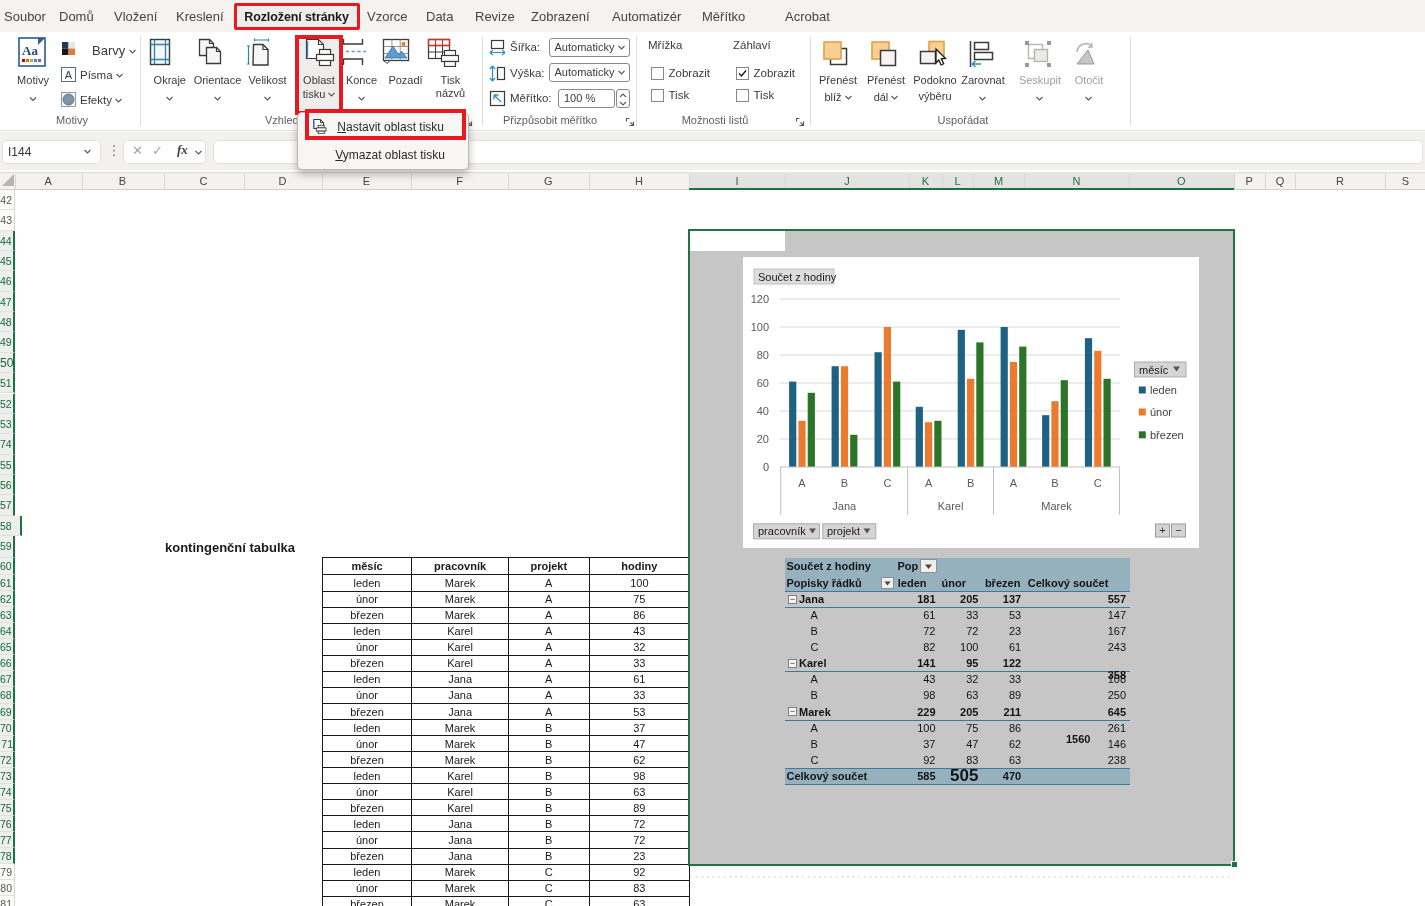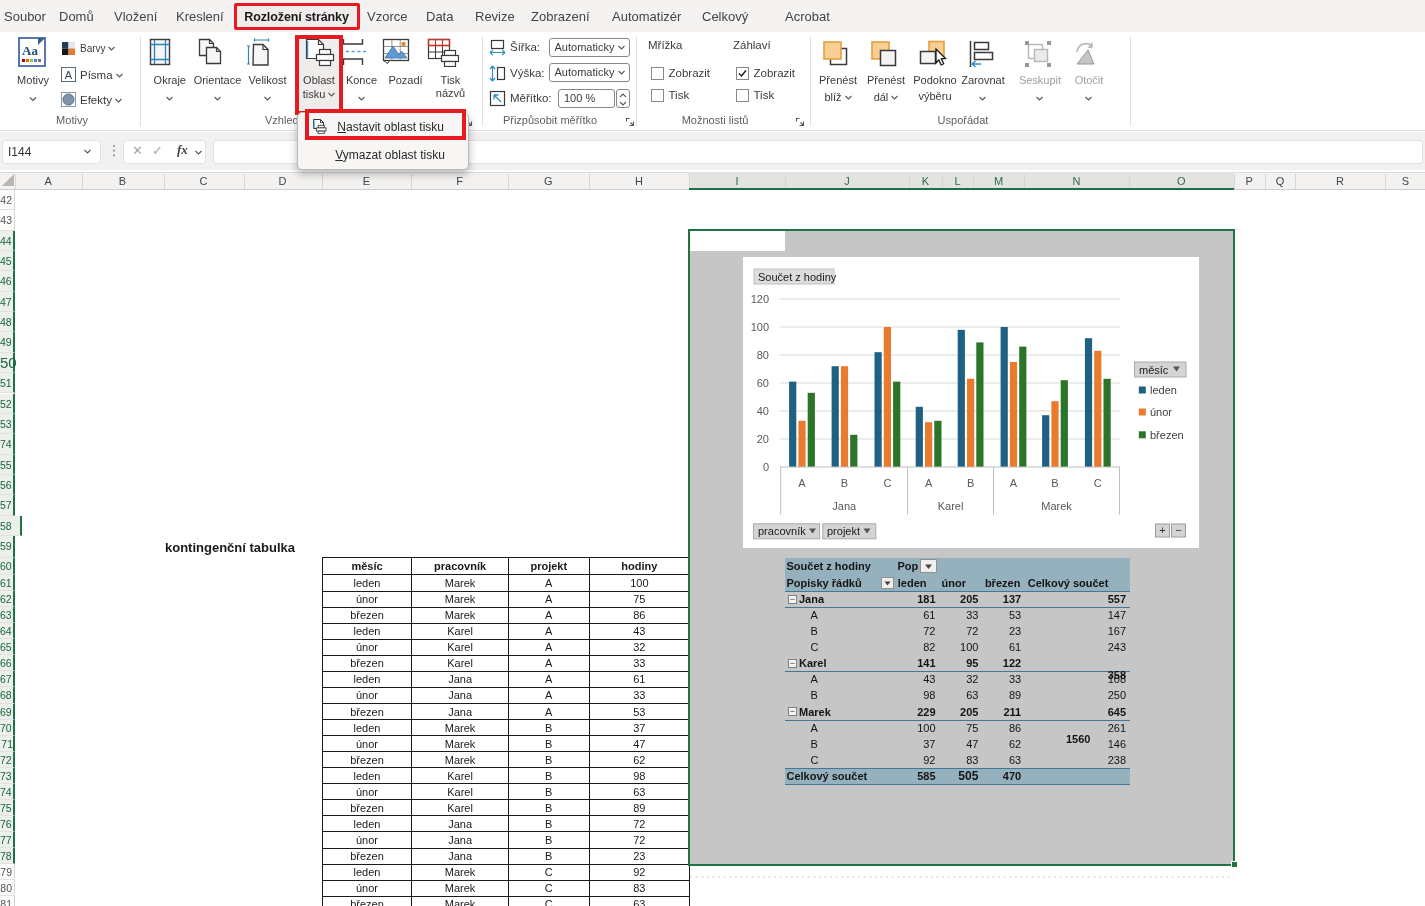--- a/index.html
+++ b/index.html
@@ -13,21 +13,21 @@
 <div class="ab" style="left:0;top:0;width:1425px;height:32px;background:#f4f3f2"></div>
 <div class="ab" style="left:4px;top:9px;font-size:13px;color:#444">Soubor</div>
 <div class="ab" style="left:59px;top:9px;font-size:13px;color:#444">Domů</div>
 <div class="ab" style="left:114px;top:9px;font-size:13px;color:#444">Vložení</div>
 <div class="ab" style="left:176px;top:9px;font-size:13px;color:#444">Kreslení</div>
 <div class="ab" style="left:367px;top:9px;font-size:13px;color:#444">Vzorce</div>
 <div class="ab" style="left:426px;top:9px;font-size:13px;color:#444">Data</div>
 <div class="ab" style="left:475px;top:9px;font-size:13px;color:#444">Revize</div>
 <div class="ab" style="left:531px;top:9px;font-size:13px;color:#444">Zobrazení</div>
 <div class="ab" style="left:612px;top:9px;font-size:13px;color:#444">Automatizér</div>
-<div class="ab" style="left:702px;top:9px;font-size:13px;color:#444">Celkový</div>
+<div class="ab" style="left:702px;top:9px;font-size:13px;color:#444">Měřítko</div>
 <div class="ab" style="left:785px;top:9px;font-size:13px;color:#444">Acrobat</div>
 <div class="ab" style="left:233.5px;top:2.5px;width:126px;height:27px;background:#efedeb;border:3px solid #e8191f;border-radius:2px"></div>
 <div class="ab" style="left:296.5px;top:9.5px;width:0;display:flex;justify-content:center;font-size:12.5px;font-weight:bold;letter-spacing:-0.1px;color:#1b1a19">
     <span style="white-space:nowrap">Rozložení stránky</span>
   </div>
 <div class="ab" style="left:0;top:32px;width:1425px;height:99px;background:#fff;border-bottom:1px solid #e1dfdd"></div>
 <div class="ab" style="left:140px;top:36px;width:1px;height:90px;background:#e1dfdd"></div>
 <div class="ab" style="left:482px;top:36px;width:1px;height:90px;background:#e1dfdd"></div>
 <div class="ab" style="left:636px;top:36px;width:1px;height:90px;background:#e1dfdd"></div>
 <div class="ab" style="left:810px;top:36px;width:1px;height:90px;background:#e1dfdd"></div>
@@ -86,21 +86,21 @@
 <rect x="0.5" y="0.5" width="14" height="14" fill="#fdfdfd" stroke="#5a6b7d" stroke-width="1"></rect>
 <text x="7.5" y="11.5" font-size="11" fill="#2e4158" text-anchor="middle">A</text>
     </svg>
   </div>
 <div class="ab" style="left:61px;top:92px">
     <svg width="15" height="15">
 <rect x="0.5" y="0.5" width="14" height="14" fill="#fff" stroke="#8a9aa9" stroke-width="1"></rect>
 <circle cx="7.5" cy="7.5" r="5.5" fill="#7e93a7" stroke="#5c7185" stroke-width="1"></circle>
     </svg>
   </div>
-<div class="ab" style="left:80px;top:42px;font-size:10px;color:#3b3a39">Barvy <span style="display:inline-block;vertical-align:1px"><svg width="7" height="5">
+<div class="ab" style="left:92px;top:42px;font-size:13px;color:#3b3a39">Barvy <span style="display:inline-block;vertical-align:1px"><svg width="7" height="5">
         <path d="M0.5 1 L3.5 4 L6.5 1" stroke="#5a5856" stroke-width="1.1" fill="none"></path>
       </svg></span></div>
 <div class="ab" style="left:80px;top:68px;font-size:11.5px;color:#3b3a39">Písma <span style="display:inline-block;vertical-align:1px"><svg width="7" height="5">
         <path d="M0.5 1 L3.5 4 L6.5 1" stroke="#5a5856" stroke-width="1.1" fill="none"></path>
       </svg></span></div>
 <div class="ab" style="left:80px;top:93px;font-size:11.5px;color:#3b3a39">Efekty <span style="display:inline-block;vertical-align:1px"><svg width="7" height="5">
         <path d="M0.5 1 L3.5 4 L6.5 1" stroke="#5a5856" stroke-width="1.1" fill="none"></path>
       </svg></span></div>
 <div class="ab" style="left:145.8px;top:38px;width:48px;height:30px;text-align:center">
     <svg width="28" height="28" viewBox="0 0 28 28">
@@ -400,21 +400,21 @@
 <div class="ab" style="left:689.0px;top:188px;width:544.5px;height:2px;background:#1e7145"></div>
 <div class="ab" style="left:0;top:190px;width:15.0px;height:716px;background:#fbfbfa;border-right:1px solid #d8d6d4"></div>
 <div class="ab" style="left:0;top:190.00px;width:15.0px;height:20.35px;background:#fbfbfa;border-right:1px solid #d8d6d4;border-bottom:1px solid #e2e0de;font-size:10.5px;color:#555;text-align:right;padding-right:2px;line-height:20.35px">42</div>
 <div class="ab" style="left:0;top:210.35px;width:15.0px;height:20.35px;background:#fbfbfa;border-right:1px solid #d8d6d4;border-bottom:1px solid #e2e0de;font-size:10.5px;color:#555;text-align:right;padding-right:2px;line-height:20.35px">43</div>
 <div class="ab" style="left:0;top:230.70px;width:15.0px;height:20.35px;background:#ecefec;border-right:2px solid #1e7145;border-bottom:1px solid #e2e0de;font-size:10.5px;color:#17683b;text-align:center;padding-right:2px;line-height:20.35px">44</div>
 <div class="ab" style="left:0;top:251.05px;width:15.0px;height:20.35px;background:#ecefec;border-right:2px solid #1e7145;border-bottom:1px solid #e2e0de;font-size:10.5px;color:#17683b;text-align:right;padding-right:2px;line-height:20.35px">45</div>
 <div class="ab" style="left:0;top:271.40px;width:15.0px;height:20.35px;background:#ecefec;border-right:2px solid #1e7145;border-bottom:1px solid #e2e0de;font-size:10.5px;color:#17683b;text-align:right;padding-right:2px;line-height:20.35px">46</div>
 <div class="ab" style="left:0;top:291.75px;width:15.0px;height:20.35px;background:#ecefec;border-right:2px solid #1e7145;border-bottom:1px solid #e2e0de;font-size:10.5px;color:#17683b;text-align:right;padding-right:2px;line-height:20.35px">47</div>
 <div class="ab" style="left:0;top:312.10px;width:15.0px;height:20.35px;background:#ecefec;border-right:2px solid #1e7145;border-bottom:1px solid #e2e0de;font-size:10.5px;color:#17683b;text-align:right;padding-right:2px;line-height:20.35px">48</div>
 <div class="ab" style="left:0;top:332.45px;width:15.0px;height:20.35px;background:#ecefec;border-right:2px solid #1e7145;border-bottom:1px solid #e2e0de;font-size:10.5px;color:#17683b;text-align:right;padding-right:2px;line-height:20.35px">49</div>
-<div class="ab" style="left:0;top:352.80px;width:15.0px;height:20.35px;background:#ecefec;border-right:2px solid #1e7145;border-bottom:1px solid #e2e0de;font-size:15px;color:#17683b;text-align:center;padding-right:8px;line-height:20.35px">50</div>
+<div class="ab" style="left:0;top:352.80px;width:15.0px;height:20.35px;background:#ecefec;border-right:2px solid #1e7145;border-bottom:1px solid #e2e0de;font-size:12px;color:#17683b;text-align:center;padding-right:8px;line-height:20.35px">50</div>
 <div class="ab" style="left:0;top:373.15px;width:15.0px;height:20.35px;background:#ecefec;border-right:2px solid #1e7145;border-bottom:1px solid #e2e0de;font-size:10.5px;color:#17683b;text-align:right;padding-right:2px;line-height:20.35px">51</div>
 <div class="ab" style="left:0;top:393.50px;width:15.0px;height:20.35px;background:#ecefec;border-right:2px solid #1e7145;border-bottom:1px solid #e2e0de;font-size:10.5px;color:#17683b;text-align:right;padding-right:2px;line-height:20.35px">52</div>
 <div class="ab" style="left:0;top:413.85px;width:15.0px;height:20.35px;background:#ecefec;border-right:2px solid #1e7145;border-bottom:1px solid #e2e0de;font-size:10.5px;color:#17683b;text-align:right;padding-right:2px;line-height:20.35px">53</div>
 <div class="ab" style="left:0;top:434.20px;width:15.0px;height:20.35px;background:#ecefec;border-right:2px solid #1e7145;border-bottom:1px solid #e2e0de;font-size:10.5px;color:#17683b;text-align:right;padding-right:2px;line-height:20.35px">74</div>
 <div class="ab" style="left:0;top:454.55px;width:15.0px;height:20.35px;background:#ecefec;border-right:2px solid #1e7145;border-bottom:1px solid #e2e0de;font-size:10.5px;color:#17683b;text-align:right;padding-right:2px;line-height:20.35px">55</div>
 <div class="ab" style="left:0;top:474.90px;width:15.0px;height:20.35px;background:#ecefec;border-right:2px solid #1e7145;border-bottom:1px solid #e2e0de;font-size:10.5px;color:#17683b;text-align:right;padding-right:2px;line-height:20.35px">56</div>
 <div class="ab" style="left:0;top:495.25px;width:15.0px;height:20.35px;background:#ecefec;border-right:2px solid #1e7145;border-bottom:1px solid #e2e0de;font-size:10.5px;color:#17683b;text-align:right;padding-right:2px;line-height:20.35px">57</div>
 <div class="ab" style="left:0;top:515.60px;width:15.0px;height:20.35px;background:#ecefec;border-right:2px solid #1e7145;border-bottom:1px solid #e2e0de;font-size:10.5px;color:#17683b;text-align:right;padding-right:20px;line-height:20.35px">58</div>
 <div class="ab" style="left:0;top:535.95px;width:15.0px;height:21.75px;background:#ecefec;border-right:2px solid #1e7145;border-bottom:1px solid #e2e0de;font-size:10.5px;color:#17683b;text-align:right;padding-right:2px;line-height:21.75px">59</div>
 <div class="ab" style="left:0;top:557.70px;width:15.0px;height:17.30px;background:#ecefec;border-right:2px solid #1e7145;border-bottom:1px solid #e2e0de;font-size:10.5px;color:#17683b;text-align:right;padding-right:2px;line-height:17.30px">60</div>
@@ -739,21 +739,21 @@
 <div class="ab" style="left:918.40px;top:735.70px;width:60px;text-align:right;font-size:11px;color:#141414;line-height:16.07px;white-space:nowrap;">47</div>
 <div class="ab" style="left:961.20px;top:735.70px;width:60px;text-align:right;font-size:11px;color:#141414;line-height:16.07px;white-space:nowrap;">62</div>
 <div class="ab" style="left:1066.00px;top:735.70px;width:60px;text-align:right;font-size:11px;color:#141414;line-height:16.07px;white-space:nowrap;">146</div>
 <div class="ab" style="left:810.50px;top:751.77px;font-size:11px;color:#141414;line-height:16.07px;white-space:nowrap;">C</div>
 <div class="ab" style="left:875.50px;top:751.77px;width:60px;text-align:right;font-size:11px;color:#141414;line-height:16.07px;white-space:nowrap;">92</div>
 <div class="ab" style="left:918.40px;top:751.77px;width:60px;text-align:right;font-size:11px;color:#141414;line-height:16.07px;white-space:nowrap;">83</div>
 <div class="ab" style="left:961.20px;top:751.77px;width:60px;text-align:right;font-size:11px;color:#141414;line-height:16.07px;white-space:nowrap;">63</div>
 <div class="ab" style="left:1066.00px;top:751.77px;width:60px;text-align:right;font-size:11px;color:#141414;line-height:16.07px;white-space:nowrap;">238</div>
 <div class="ab" style="left:786.50px;top:767.84px;font-size:11px;color:#141414;line-height:16.07px;white-space:nowrap;font-weight:bold;">Celkový součet</div>
 <div class="ab" style="left:875.50px;top:767.84px;width:60px;text-align:right;font-size:11px;color:#141414;line-height:16.07px;white-space:nowrap;font-weight:bold;">585</div>
-<div class="ab" style="left:918.40px;top:767.84px;width:60px;text-align:right;font-size:12px;color:#141414;line-height:16.07px;white-space:nowrap;font-weight:bold;">505</div>
+<div class="ab" style="left:918.40px;top:767.84px;width:60px;text-align:right;font-size:17px;color:#141414;line-height:16.07px;white-space:nowrap;font-weight:bold;">505</div>
 <div class="ab" style="left:961.20px;top:767.84px;width:60px;text-align:right;font-size:11px;color:#141414;line-height:16.07px;white-space:nowrap;font-weight:bold;">470</div>
 <div class="ab" style="left:1066.00px;top:731px;width:60px;text-align:left;font-size:11px;color:#141414;line-height:16.07px;white-space:nowrap;font-weight:bold;">1560</div>
 <div class="ab" style="left:687.5px;top:229px;width:547px;height:636.5px;border:2px solid #217346"></div>
 <div class="ab" style="left:1230.5px;top:861px;width:7px;height:7px;background:#217346;border:1px solid #fff"></div>
 <div class="ab" style="left:690px;top:876px">
     <svg width="544" height="2">
       <line x1="0" y1="1" x2="544" y2="1" stroke="#cfcfcf" stroke-width="1.2" stroke-dasharray="2.2 3.4"></line>
     </svg>
   </div>
 <div class="ab" style="left:297.3px;top:112px;width:172px;height:57.5px;background:#f7f6f5;border:1px solid #bbb9b7;border-radius:5px;box-shadow:0 4px 9px rgba(0,0,0,0.28)"></div>

